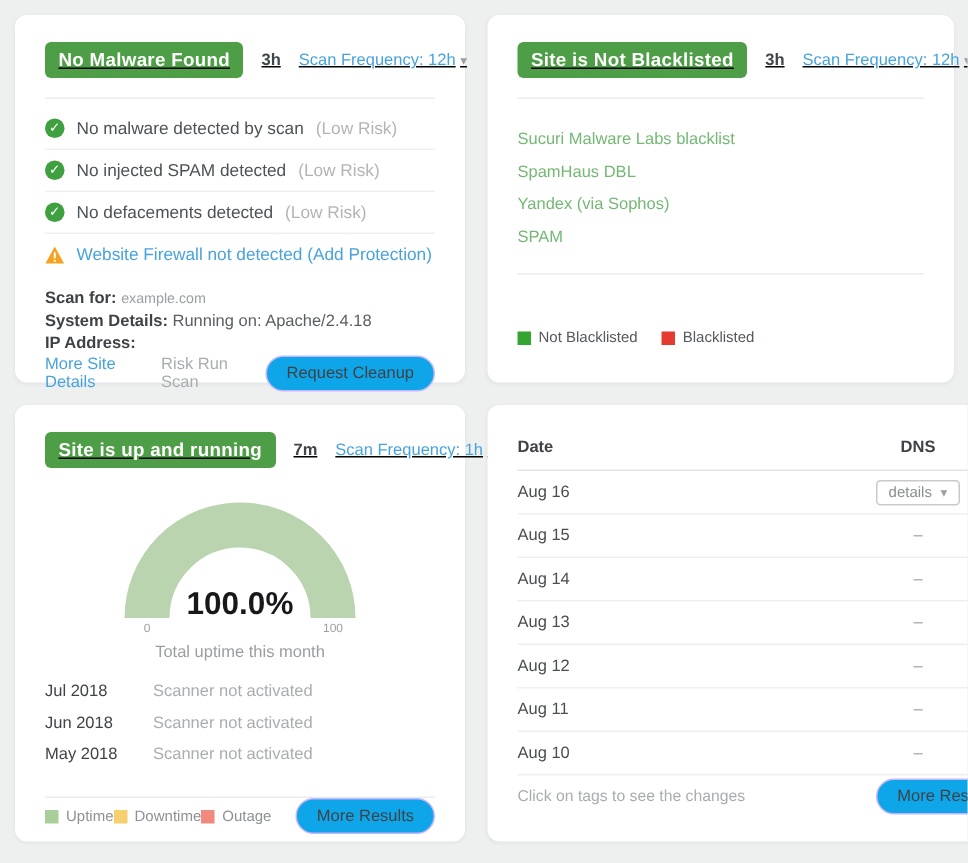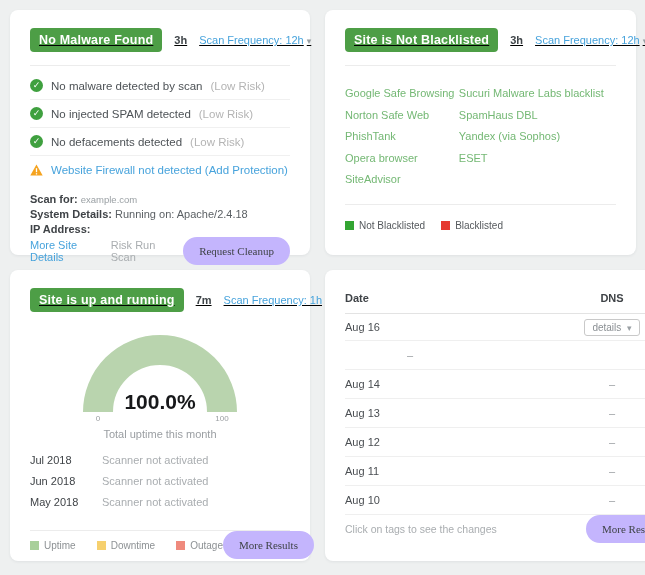--- a/index.html
+++ b/index.html
@@ -43,42 +43,42 @@
 
   .sysinfo { margin-top:16px; font-size:11px; line-height:15px; }
   .sysinfo b { color:#3f4347; }
   .sysinfo .val { color:#5a5f63;text-align:right; }
   .sysinfo .val-small { color:#9aa0a4; font-size:9.5px; }
 
   .footer-row { margin-top:auto; display:flex; align-items:center; gap:18px; }
   .link-blue { color:#47a3dc; font-size:11px; cursor:pointer; }
   .link-gray { color:#a9adb0; font-size:11px; cursor:pointer; }
   .pill-btn {
-    margin-left:auto; background:#c4b5fd; border:3px solid #c4b5fd; border-radius:14px;
-    padding:5px 13px; font-size:11px; color:#3f4347; font-family:Liberation Serif, serif; cursor:pointer; white-space:nowrap;
+    margin-left:auto; background:#0ea5e9; border:1px solid #c4b5fd; border-radius:14px;
+    padding:5px 13px; font-size:11px; color:#3f4347; font-family:Liberation Sans, sans-serif; cursor:pointer; white-space:nowrap;
   }
 
   
   .svc-grid { margin-top:17px; display:grid; grid-template-columns:42% 58%; }
   .svc-col { display:flex; flex-direction:column; }
   .svc-link { color:#74b874; font-size:11px; line-height:21.5px; cursor:pointer; white-space:nowrap; }
   .legend { display:flex; align-items:center; gap:16px; }
   .legend-item { display:flex; align-items:center; gap:5px; font-size:10px; color:#55595d; }
   .legend-sq { width:9px; height:9px; display:inline-block; }
   .bl-legend { margin-top:auto; margin-bottom:6px; }
 
   
   .gauge-wrap { margin-top:10px; text-align:center; }
   .gauge-caption { text-align:center; color:#9a9ea2; font-size:11px; margin-top:2px; }
   .months { margin-top:14px; }
   .month-row { display:flex; margin-bottom:9px; font-size:11px; }
   .month-label { width:72px; color:#3f4347; }
   .month-status { color:#a9adb0; }
   .up-footer { margin-top:auto; display:flex; align-items:center; }
-  .up-footer .legend { gap:21px; }
+  .up-footer .legend { gap:0; }
   .legend-muted { color:#8d9194; }
 
   
   .tbl-hdr { display:flex; font-size:11px; font-weight:bold; color:#3f4347; padding:4px 0 9px 0; border-bottom:1px solid #e3e3e3; }
   .col-date { flex:1; }
   .col-dns { width:130px; text-align:center; }
   .tbl-row { display:flex; align-items:center; height:29px; border-bottom:1px solid #efefef; font-size:11px; }
   .tbl-row .col-date { color:#4a4e52; }
   .dash { color:#9a9ea2; }
   .details-btn {
@@ -143,32 +143,24 @@
   <section class="panel panel-blacklist">
     <div class="hdr">
       <span class="badge">Site is Not Blacklisted</span>
       <span class="age">3h</span>
       <span class="freq"><span>Scan Frequency: 12h</span><span class="caret">▾</span></span>
     </div>
     <hr class="rule">
     <div class="svc-grid">
       <div class="svc-col">
 
-      <span class="svc-link">Google Safe Browsing</span>
-          <span class="svc-link">Norton Safe Web</span>
-          <span class="svc-link">PhishTank</span>
-          <span class="svc-link">Opera browser</span>
-          <span class="svc-link">SiteAdvisor</span>
-        </div>
-      <div class="svc-col">
-
       <span class="svc-link">Sucuri Malware Labs blacklist</span>
           <span class="svc-link">SpamHaus DBL</span>
           <span class="svc-link">Yandex (via Sophos)</span>
-          <span class="svc-link">ESET</span>
+          <span class="svc-link">SPAM</span>
         </div>
     </div>
     <hr class="rule">
     <div class="legend bl-legend">
 
         <span class="legend-item">
           <span class="legend-sq" style="background: rgb(51, 165, 50);"></span>
           <span>Not Blacklisted</span>
         </span>
 
@@ -241,20 +233,21 @@
     </div>
     <div class="tbl-row">
       <span class="col-date">Aug 16</span>
       <span class="col-dns">
         <button class="details-btn"><span>details</span> <span class="caret">▾</span></button>
       </span>
     </div>
     <div>
 
         <div class="tbl-row">
+          <span class="col-date">Aug 15</span>
           <span class="col-dns dash">–</span>
         </div>
 
         <div class="tbl-row">
           <span class="col-date">Aug 14</span>
           <span class="col-dns dash">–</span>
         </div>
 
         <div class="tbl-row">
           <span class="col-date">Aug 13</span>

